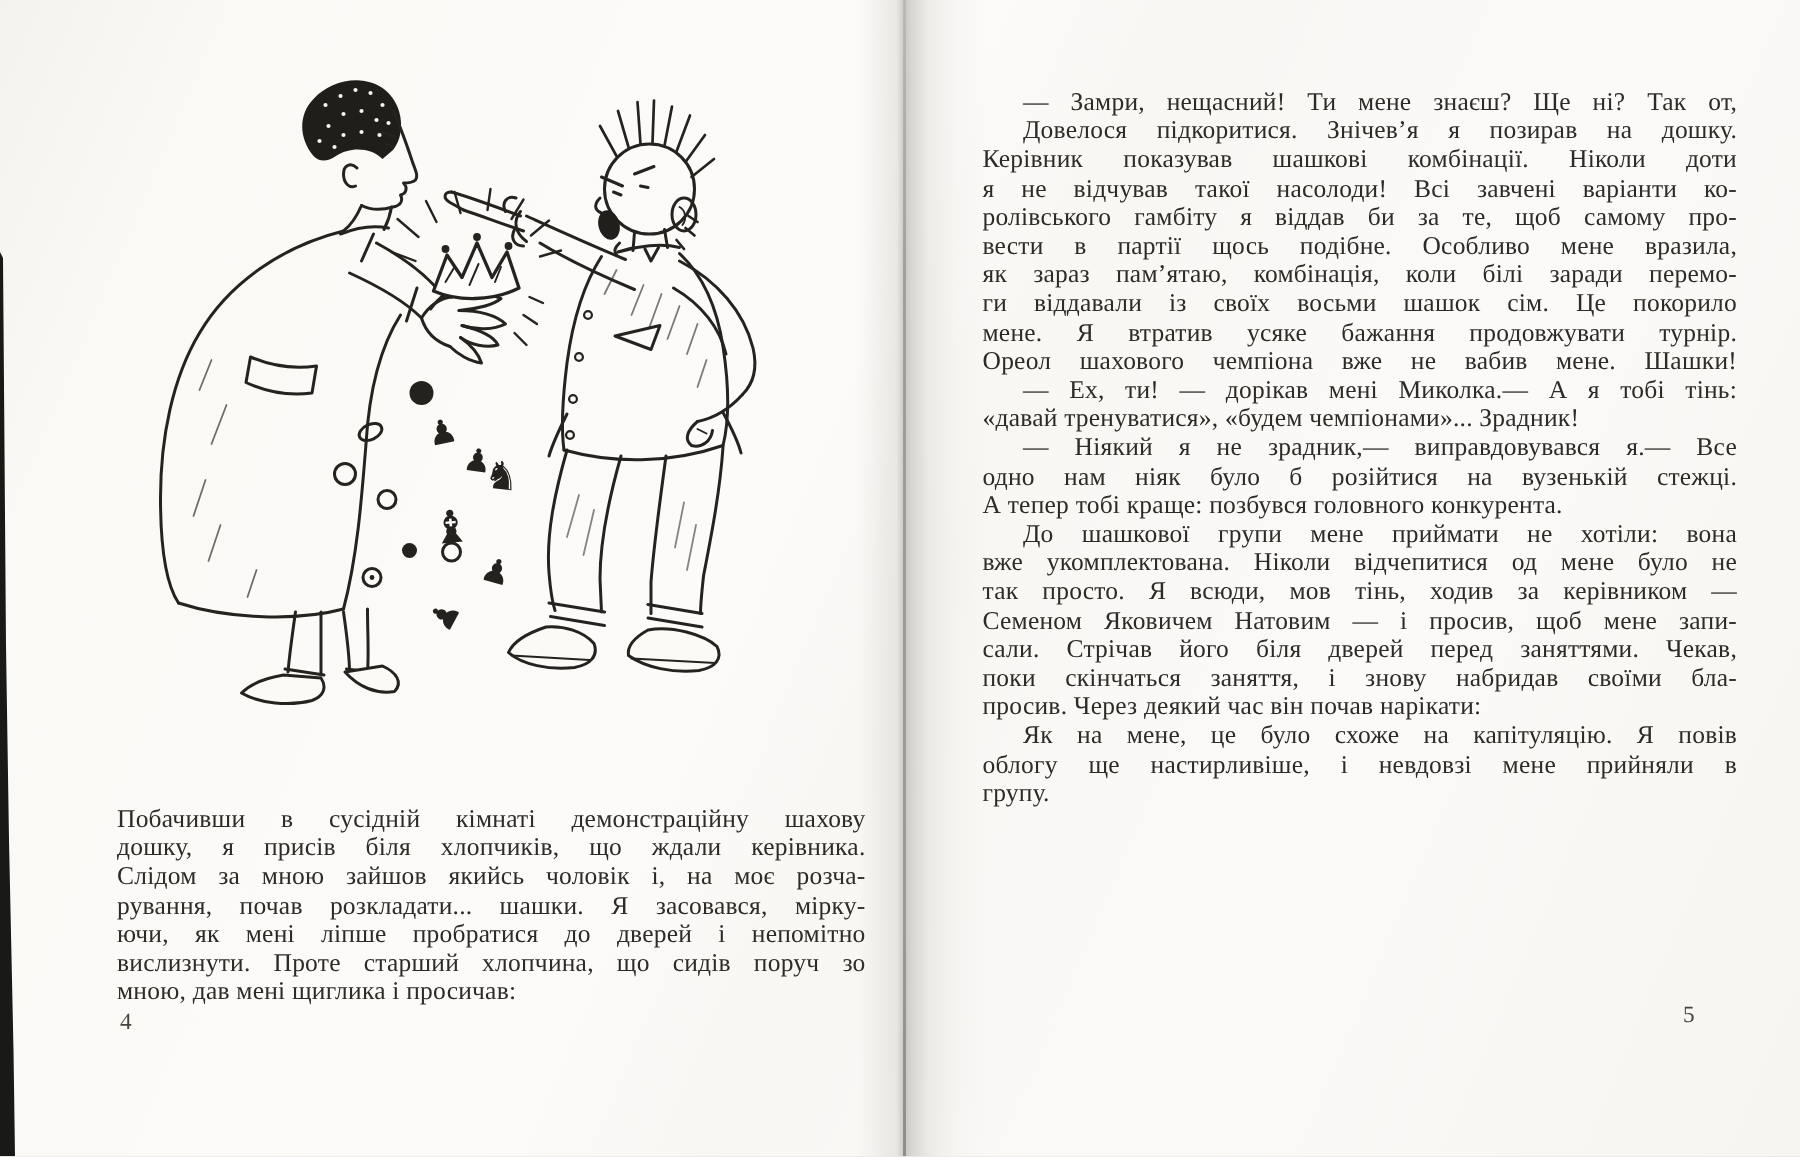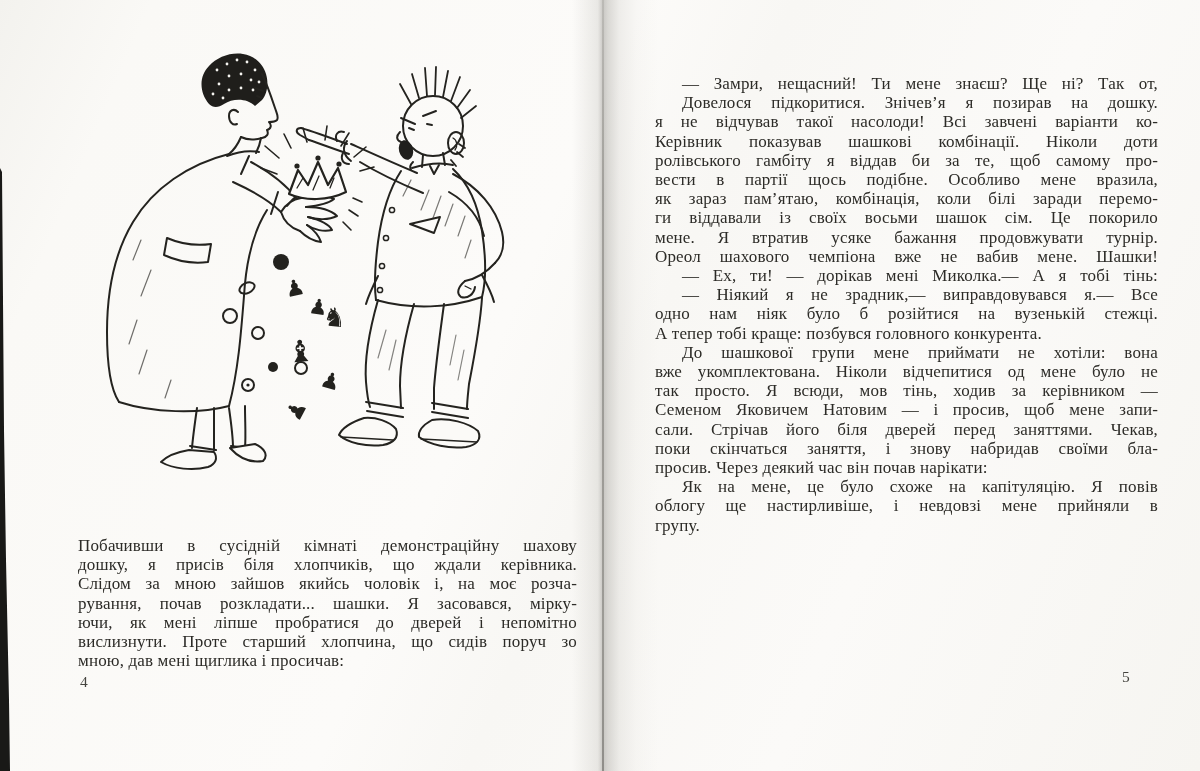--- a/index.html
+++ b/index.html
@@ -247,37 +247,38 @@
         <div class="line">дошку, я присів біля хлопчиків, що ждали керівника.</div>
         <div class="line">Слідом за мною зайшов якийсь чоловік і, на моє розча-</div>
         <div class="line">рування, почав розкладати... шашки. Я засовався, мірку-</div>
         <div class="line">ючи, як мені ліпше пробратися до дверей і непомітно</div>
         <div class="line">вислизнути. Проте старший хлопчина, що сидів поруч зо</div>
         <div class="line last">мною, дав мені щиглика і просичав:</div>
       </div>
     </div>
   <div class="pagenum" style="left:80px;top:673px;">4</div>
 
-  <div class="textblock" style="left:655px;top:74px;width:503px;">
+  <div class="textblock" style="left:655px;top:58px;width:503px;">
       <div class="para indent">
         <div class="line">— Замри, нещасний! Ти мене знаєш? Ще ні? Так от,</div>
       </div>
       <div class="para indent">
         <div class="line">Довелося підкоритися. Знічев’я я позирав на дошку.</div>
+        <div class="line">Керівник показував шашкові комбінації. Ніколи доти</div>
         <div class="line">я не відчував такої насолоди! Всі завчені варіанти ко-</div>
-        <div class="line">Керівник показував шашкові комбінації. Ніколи доти</div>
         <div class="line">ролівського гамбіту я віддав би за те, щоб самому про-</div>
         <div class="line">вести в партії щось подібне. Особливо мене вразила,</div>
         <div class="line">як зараз пам’ятаю, комбінація, коли білі заради перемо-</div>
         <div class="line">ги віддавали із своїх восьми шашок сім. Це покорило</div>
         <div class="line">мене. Я втратив усяке бажання продовжувати турнір.</div>
         <div class="line">Ореол шахового чемпіона вже не вабив мене. Шашки!</div>
       </div>
       <div class="para indent">
         <div class="line">— Ех, ти! — дорікав мені Миколка.— А я тобі тінь:</div>
+        <div class="line last">«давай тренуватися», «будем чемпіонами»... Зрадник!</div>
       </div>
       <div class="para indent">
         <div class="line">— Ніякий я не зрадник,— виправдовувався я.— Все</div>
         <div class="line">одно нам ніяк було б розійтися на вузенькій стежці.</div>
         <div class="line last">А тепер тобі краще: позбувся головного конкурента.</div>
       </div>
       <div class="para indent">
         <div class="line">До шашкової групи мене приймати не хотіли: вона</div>
         <div class="line">вже укомплектована. Ніколи відчепитися од мене було не</div>
         <div class="line">так просто. Я всюди, мов тінь, ходив за керівником —</div>

